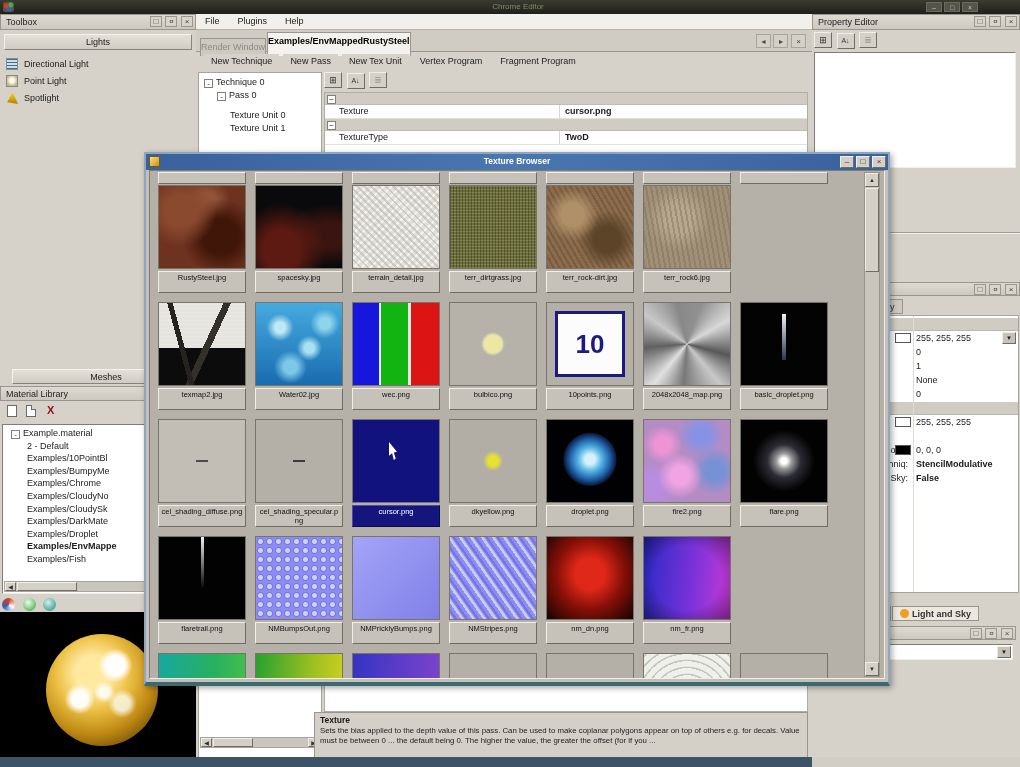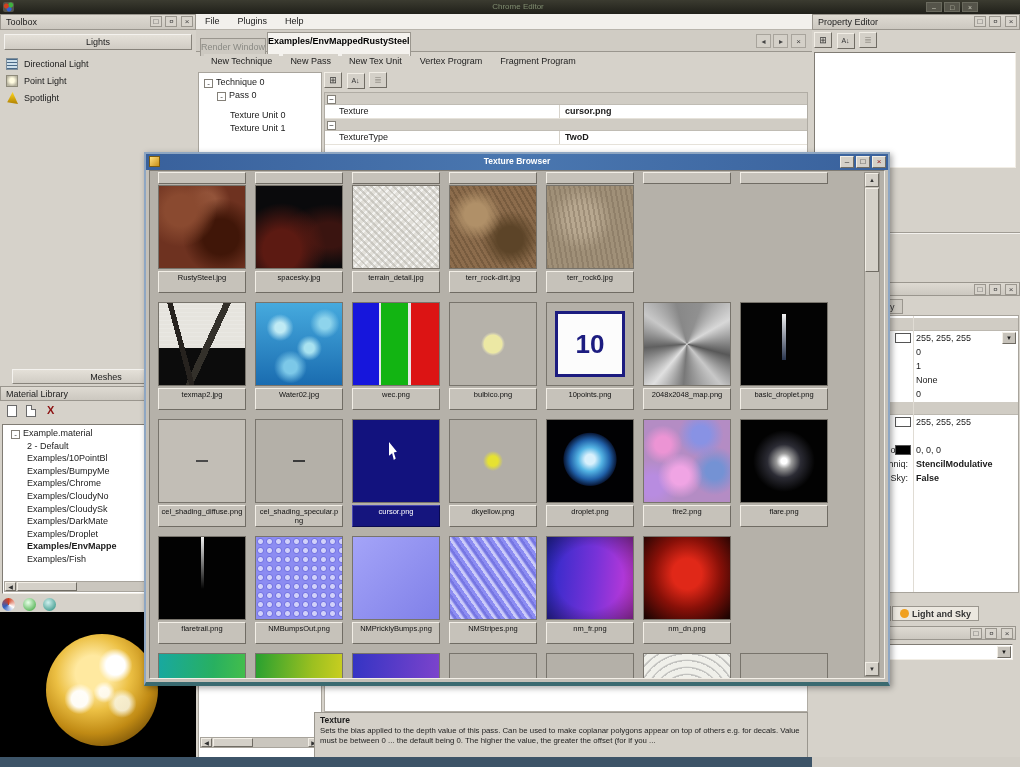--- a/index.html
+++ b/index.html
@@ -459,20 +459,24 @@
           </div>
           <div class="tex-cell">
             <div class="thumb t-space"></div>
             <div class="tex-label">spacesky.jpg</div>
           </div>
           <div class="tex-cell">
             <div class="thumb t-detail"></div>
             <div class="tex-label">terrain_detail.jpg</div>
           </div>
           <div class="tex-cell">
+            <div class="thumb t-dirtgrass"></div>
+            <div class="tex-label">terr_dirtgrass.jpg</div>
+          </div>
+          <div class="tex-cell">
             <div class="thumb t-rockdirt"></div>
             <div class="tex-label">terr_rock-dirt.jpg</div>
           </div>
           <div class="tex-cell">
             <div class="thumb t-rock6"></div>
             <div class="tex-label">terr_rock6.jpg</div>
           </div>
         </div>
         <div class="tex-row">
           <div class="tex-cell">
@@ -549,26 +553,26 @@
           </div>
           <div class="tex-cell">
             <div class="thumb t-nmsmooth"></div>
             <div class="tex-label">NMPricklyBumps.png</div>
           </div>
           <div class="tex-cell">
             <div class="thumb t-nmstripes"></div>
             <div class="tex-label">NMStripes.png</div>
           </div>
           <div class="tex-cell">
+            <div class="thumb t-nmdn"></div>
+            <div class="tex-label">nm_dn.png</div>
+          </div>
+          <div class="tex-cell">
             <div class="thumb t-nmfr"></div>
             <div class="tex-label">nm_fr.png</div>
-          </div>
-          <div class="tex-cell">
-            <div class="thumb t-nmdn"></div>
-            <div class="tex-label">nm_dn.png</div>
           </div>
         </div>
         <div class="tex-row">
           <div class="tex-cell">
             <div class="thumb t-nmlf"></div>
           </div>
           <div class="tex-cell">
             <div class="thumb t-nmrt"></div>
           </div>
           <div class="tex-cell">

